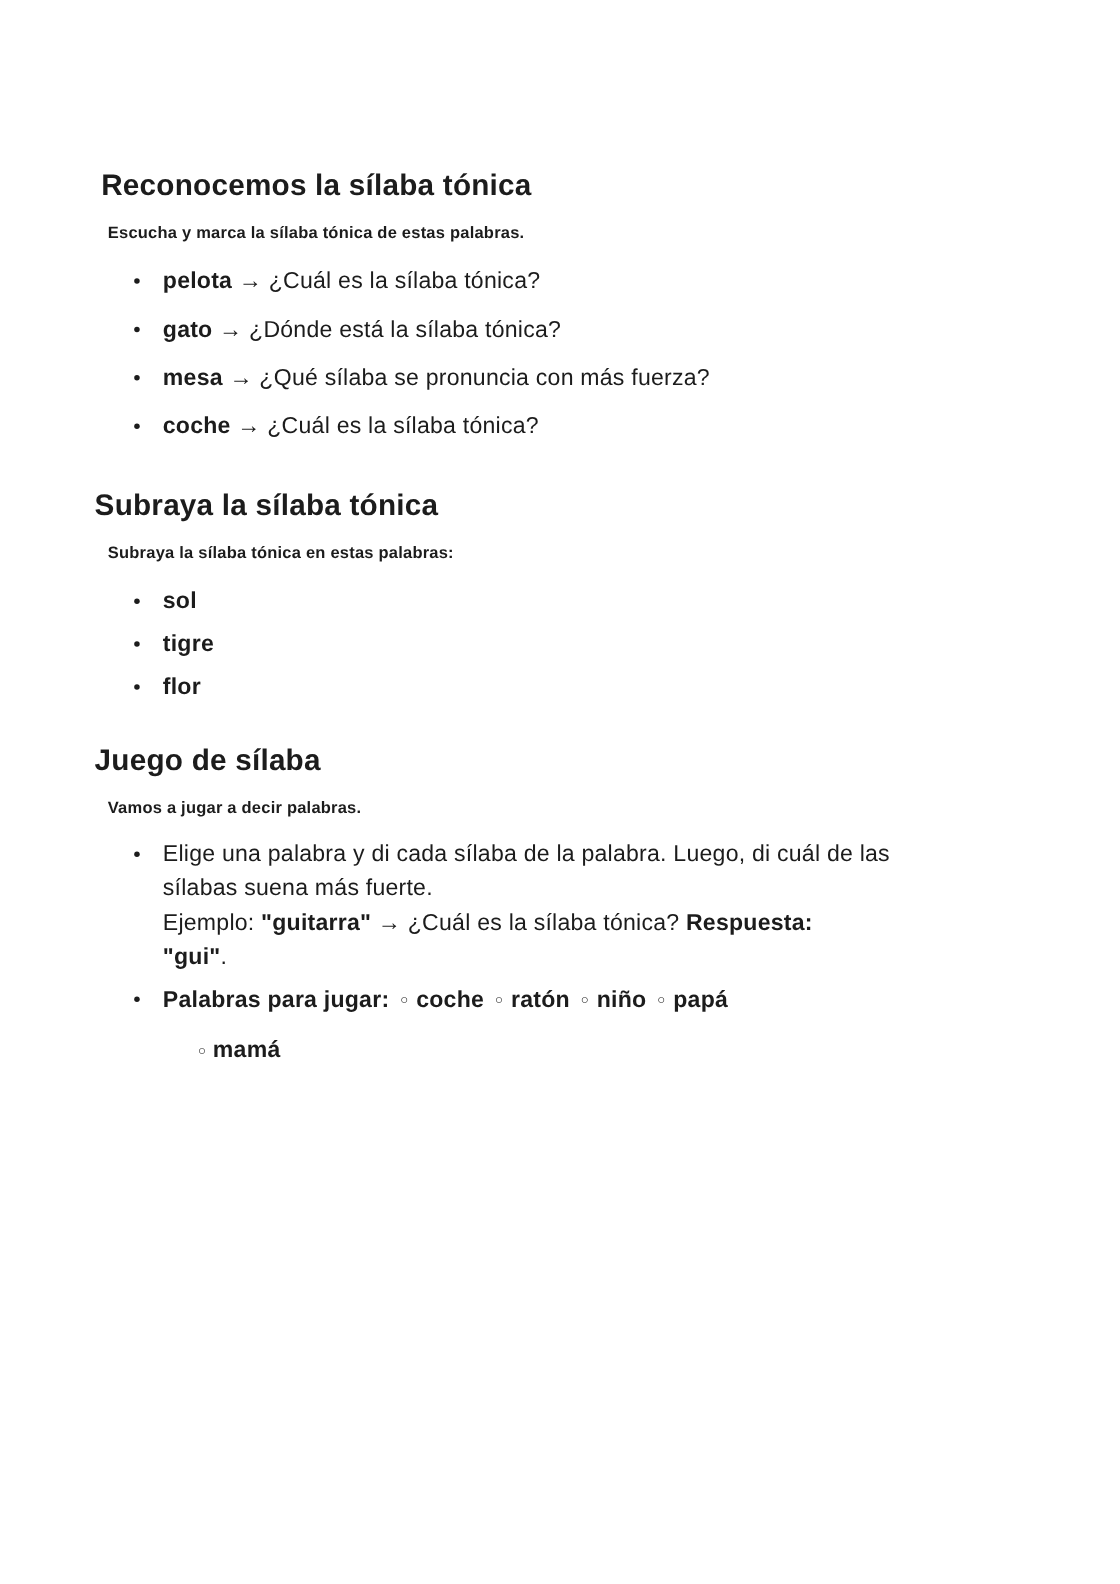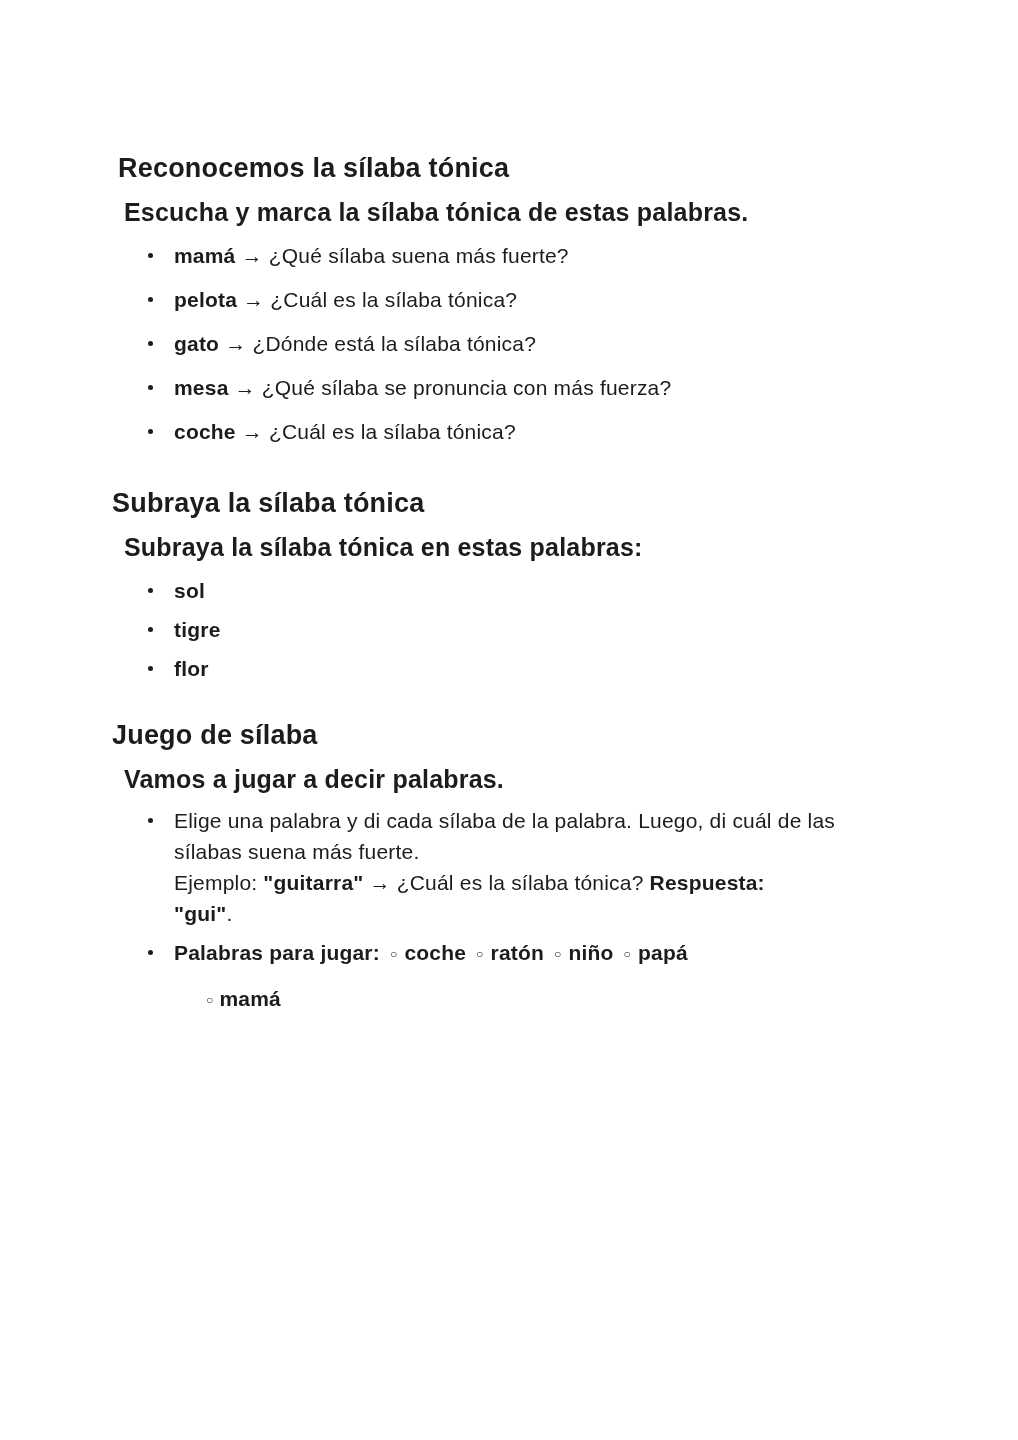--- a/index.html
+++ b/index.html
@@ -1,23 +1,23 @@
 <!DOCTYPE html>
 <html><head>
 <meta charset="utf-8">
 <style>
   html,body{margin:0;padding:0}
   body{
     width:1018px;height:1440px;background:#ffffff;color:#1c1c1c;
     font-family:"Liberation Sans",sans-serif;overflow:hidden;
   }
-  .page{box-sizing:border-box;width:1018px;height:1440px;padding:152px 88px 0 112px}
+  .page{box-sizing:border-box;width:1018px;height:1440px;padding:152px 88px 0 86px}
   .heading{font-size:27px;line-height:32px;font-weight:700;margin:0 0 16px 0;letter-spacing:.2px}
   .heading.indent-sm{margin-left:6px}
-  .intro{font-size:25px;line-height:24px;font-weight:700;margin:14px 0 16px 12px;letter-spacing:.2px}
+  .intro{font-size:15px;line-height:24px;font-weight:700;margin:14px 0 16px 12px;letter-spacing:.2px}
   section{margin:0}
   #sec-reconocemos{margin-bottom:40px}
   #sec-subraya{margin-bottom:35px}
   #sec-juego .intro{margin-bottom:14px}
   ul.list{list-style:none;margin:0;padding:0;font-size:21px;line-height:31px;letter-spacing:.2px}
   ul.list li{position:relative;padding-left:62px}
   ul.list li::before{
     content:"";position:absolute;left:36px;top:13px;width:5px;height:5px;
     border-radius:50%;background:#1c1c1c;
   }
@@ -34,21 +34,20 @@
 </style>
 </head>
 <body>
 
 <div class="page">
 
   <section id="sec-reconocemos">
     <h2 class="heading indent-sm">Reconocemos la sílaba tónica</h2>
     <p class="intro">Escucha y marca la sílaba tónica de estas palabras.</p>
     <ul class="list list-wide">
-      <li><b>mamá</b><span> → ¿Qué sílaba suena más fuerte?</span></li>
       <li><b>pelota</b><span> → ¿Cuál es la sílaba tónica?</span></li>
       <li><b>gato</b><span> → ¿Dónde está la sílaba tónica?</span></li>
       <li><b>mesa</b><span> → ¿Qué sílaba se pronuncia con más fuerza?</span></li>
       <li><b>coche</b><span> → ¿Cuál es la sílaba tónica?</span></li>
     </ul>
   </section>
 
   <section id="sec-subraya">
     <h2 class="heading">Subraya la sílaba tónica</h2>
     <p class="intro">Subraya la sílaba tónica en estas palabras:</p>

